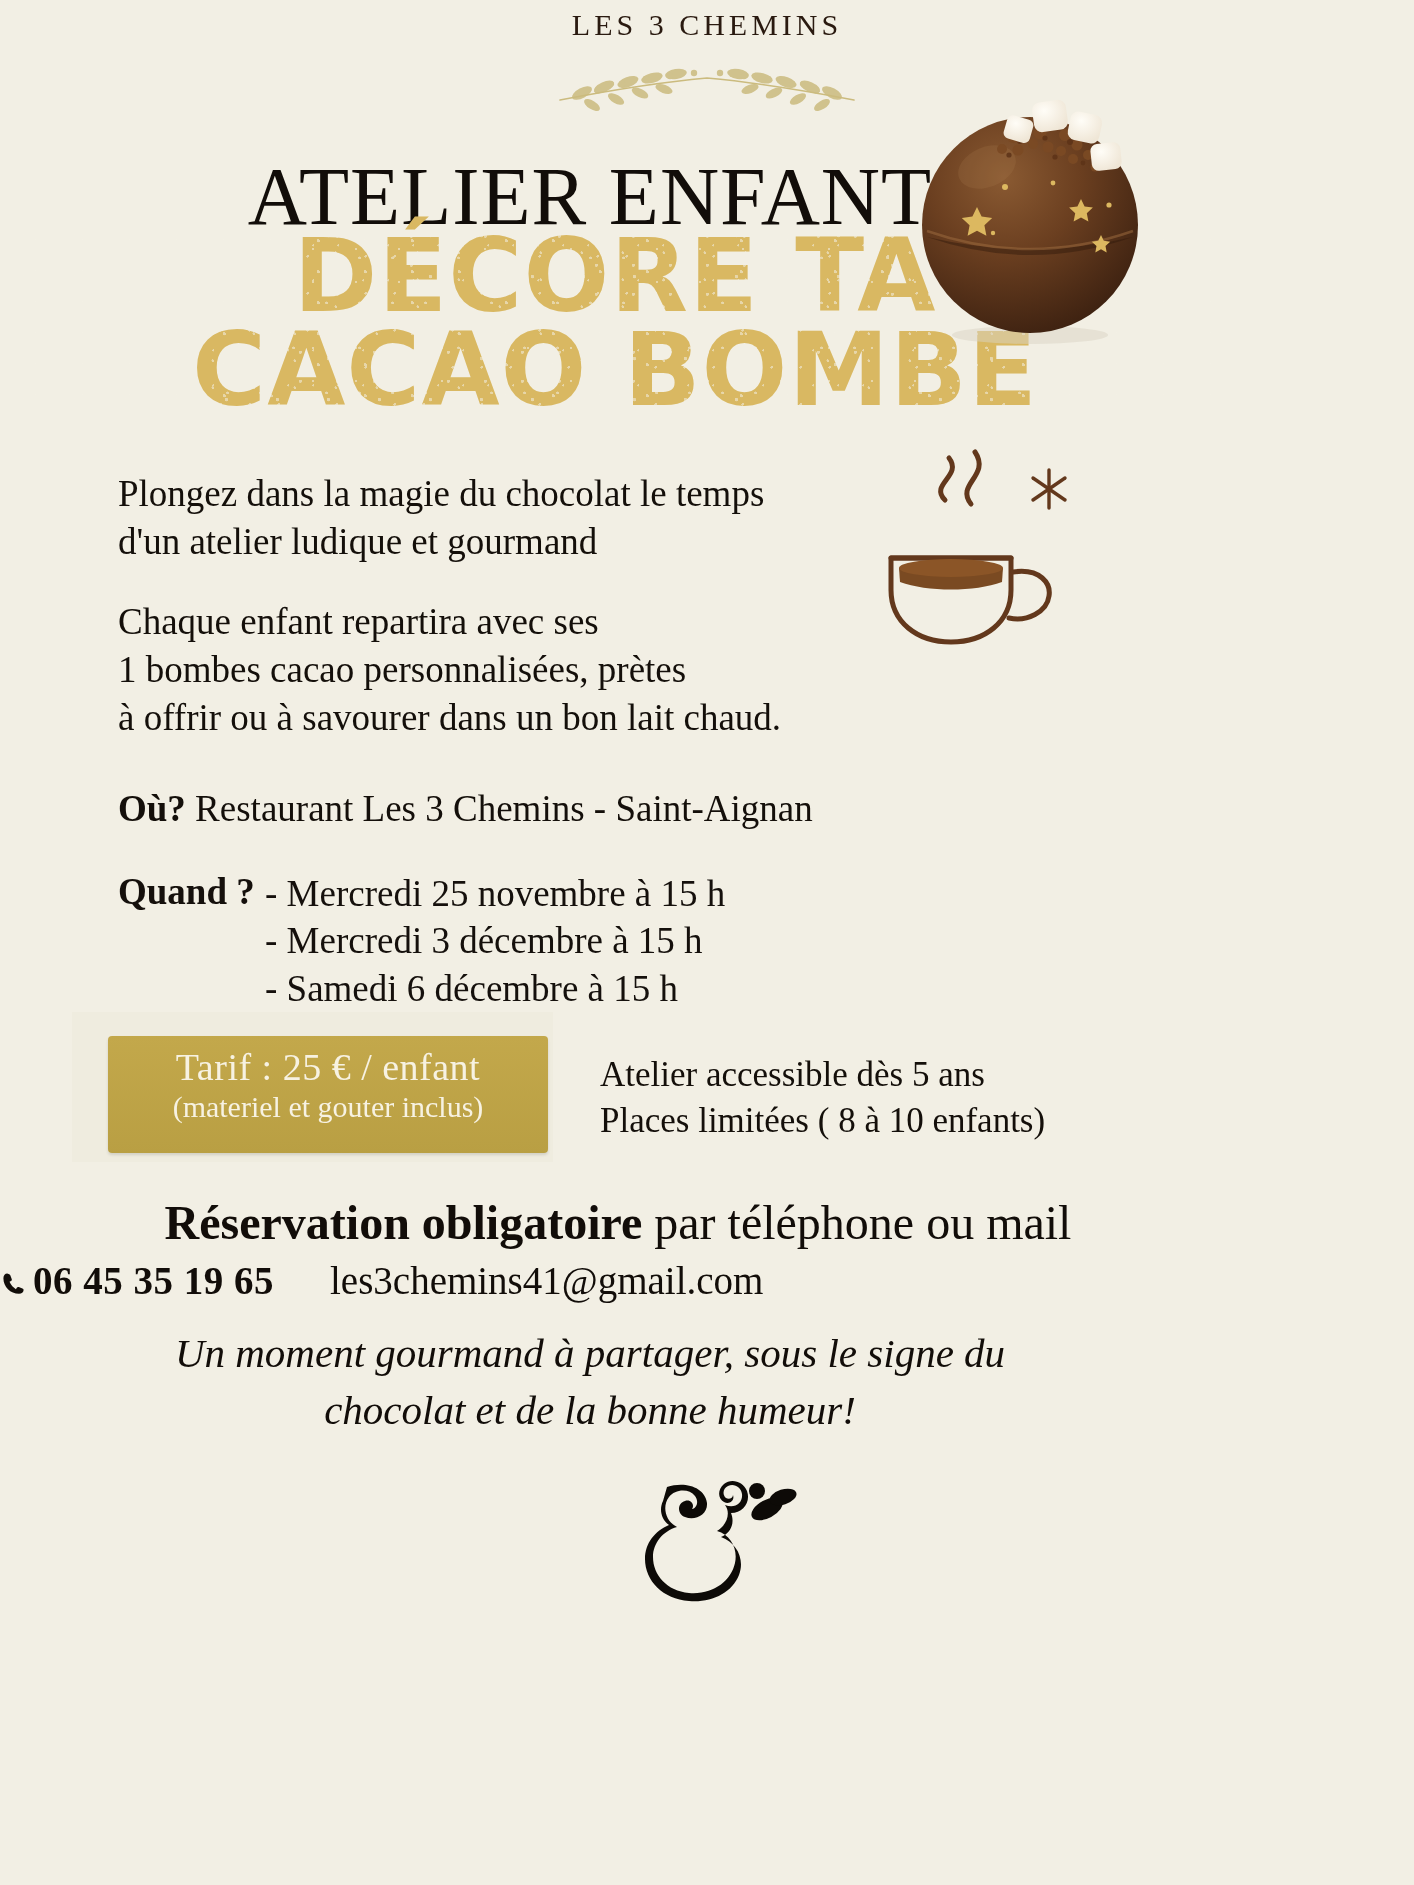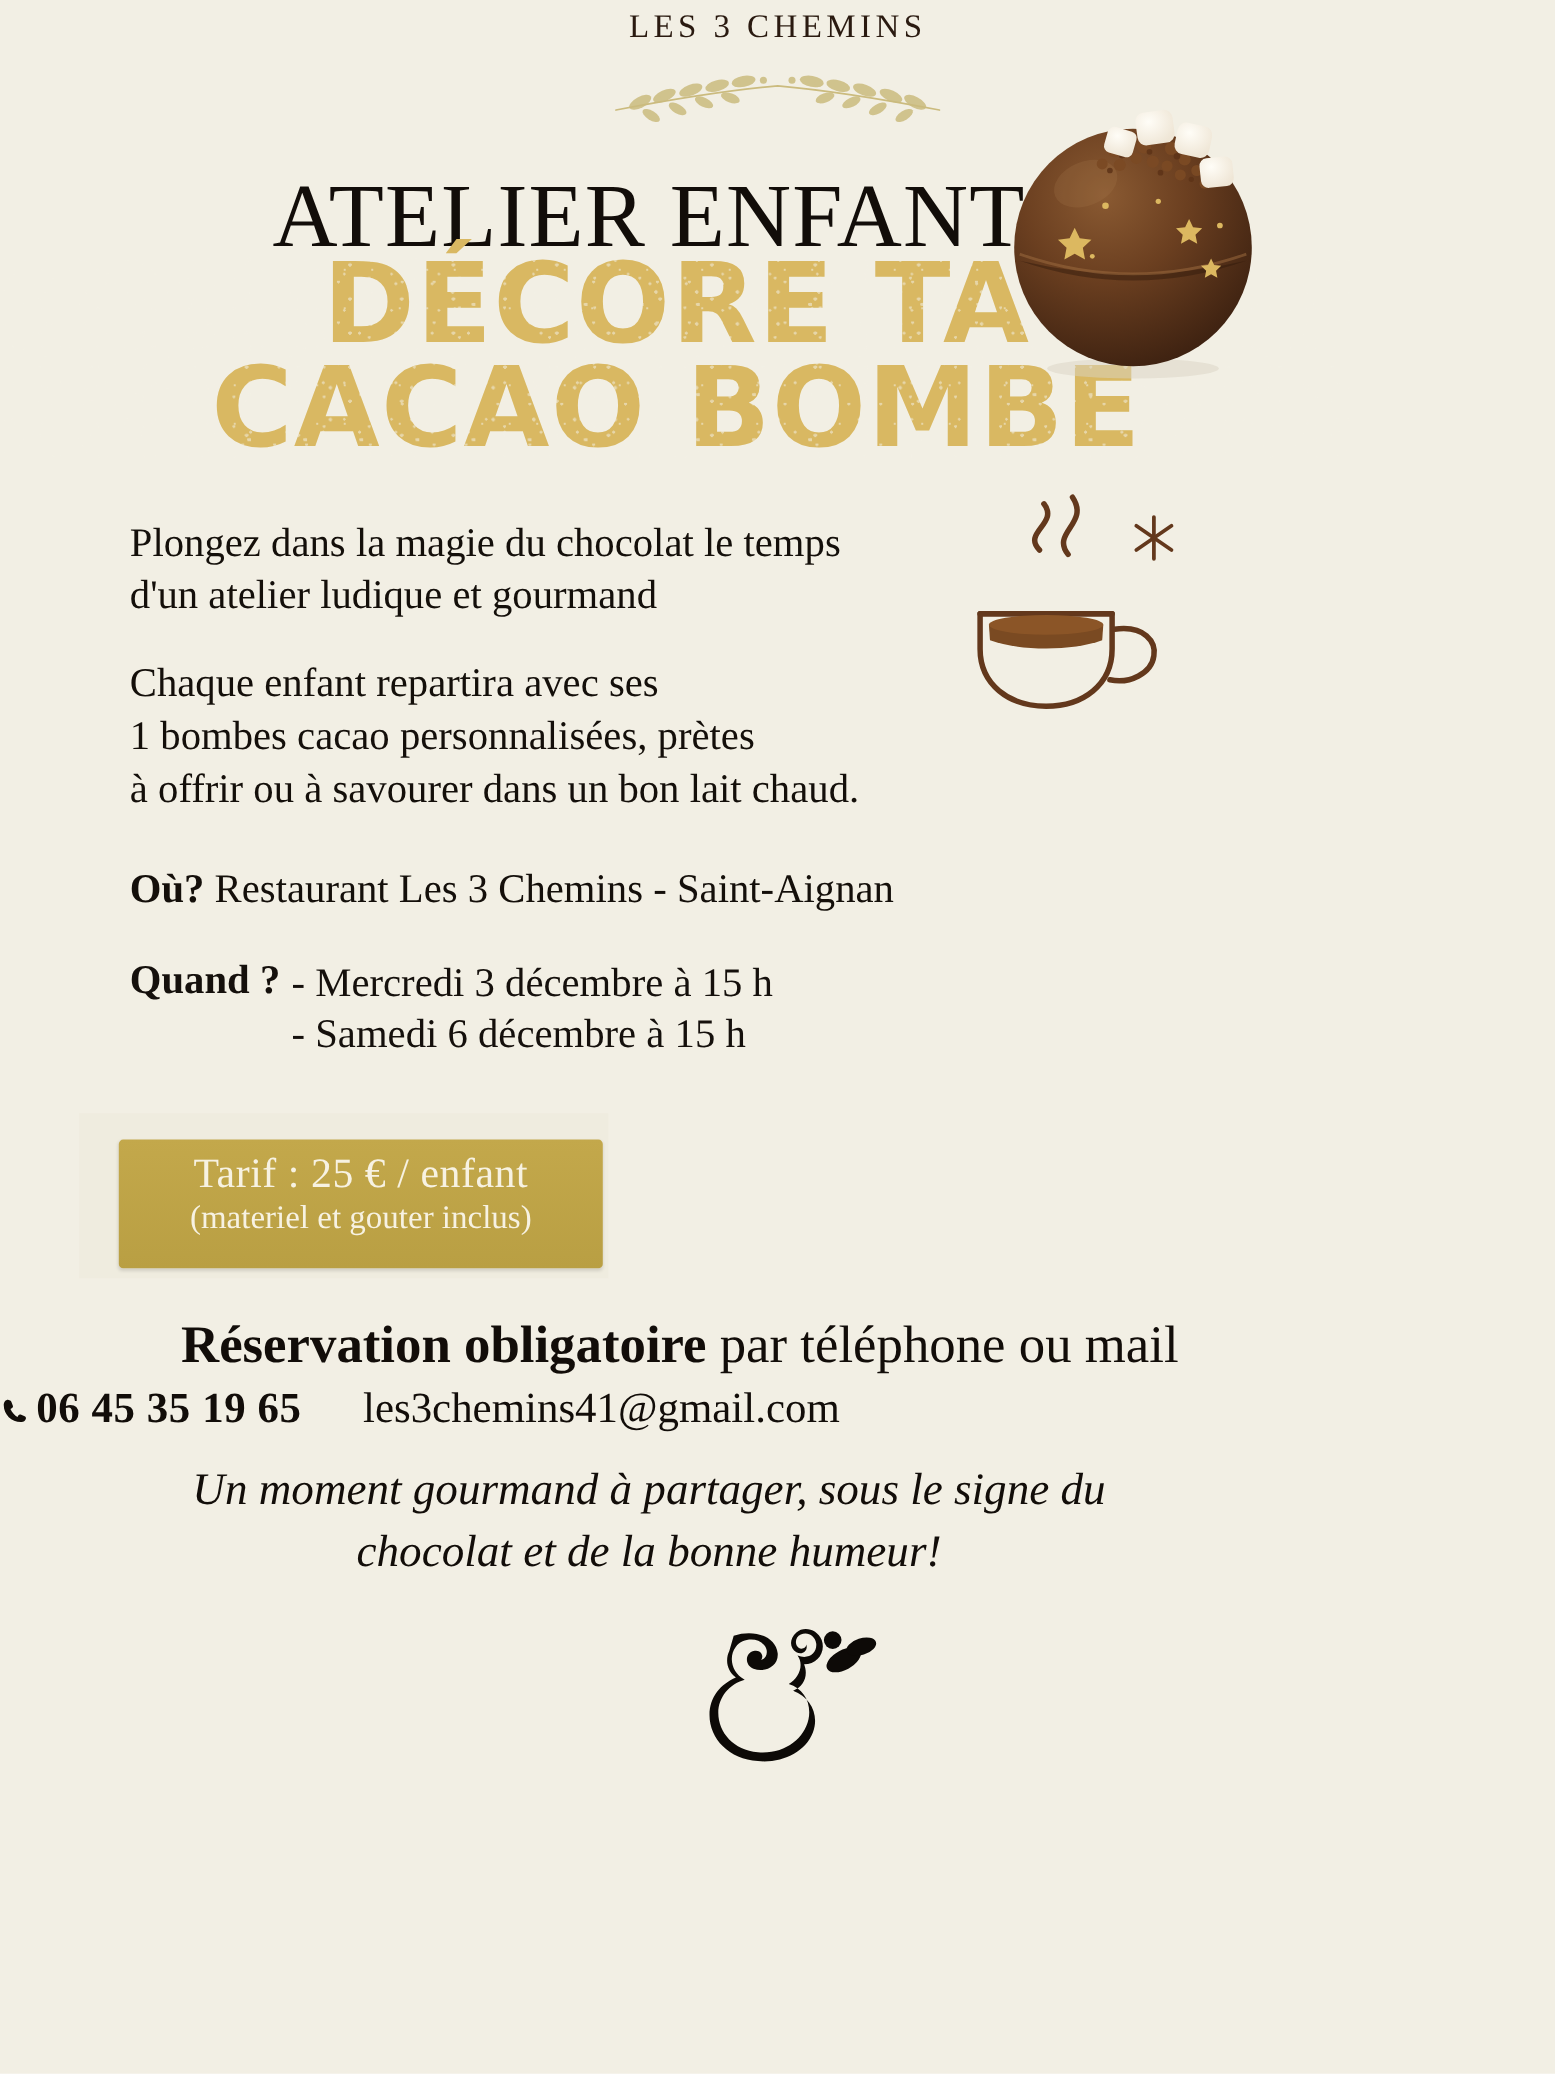--- a/index.html
+++ b/index.html
@@ -313,30 +313,35 @@
     </p>
   </div>
 
   <div class="qline" id="ou-line">
     <b>Où?</b>
     <span>Restaurant Les 3 Chemins - Saint-Aignan</span>
   </div>
 
   <div class="quand-label">Quand ?</div>
   <div class="dates">
+    <div class="date-row">- Mercredi 25 novembre à 15 h</div>
     <div class="date-row">- Mercredi 3 décembre à 15 h</div>
     <div class="date-row">- Samedi 6 décembre à 15 h</div>
   </div>
 
   <div class="tarif-bg"></div>
   <div class="tarif">
     <div class="tarif-main">Tarif : 25 € / enfant</div>
     <div class="tarif-sub">(materiel et gouter inclus)</div>
   </div>
 
+  <div class="side-note">
+    <div>Atelier accessible dès 5 ans</div>
+    <div>Places limitées ( 8 à 10 enfants)</div>
+  </div>
 
   <div class="resa">
     <b>Réservation obligatoire</b><span> par téléphone ou mail</span>
   </div>
 
   <div class="contact">
     <span class="phone"><span class="phone-icon"><svg width="26" height="26" viewBox="0 0 26 26" aria-hidden="true">
             <path d="M7.2 2.4 C5.2 2.4 3.4 4.4 3.4 7.2 c0 8.6 7 15.6 15.6 15.6 2.6 0 4.6-1.8 4.6-3.8 0-.8-.5-1.3-1.2-1.6 l-3.6-1.4 c-.8-.3-1.6 0-2 .7 l-.9 1.5 C13.6 16.8 10.8 14 9.5 10.8 l1.5-.9 c.7-.4 1-1.2.7-2 L10.3 4.3 c-.3-.7-.9-1.2-1.7-1.3 Z" fill="#120d09"></path>
           </svg></span><span>06 45 35 19 65</span></span><span class="mail">les3chemins41@gmail.com</span>
   </div>

